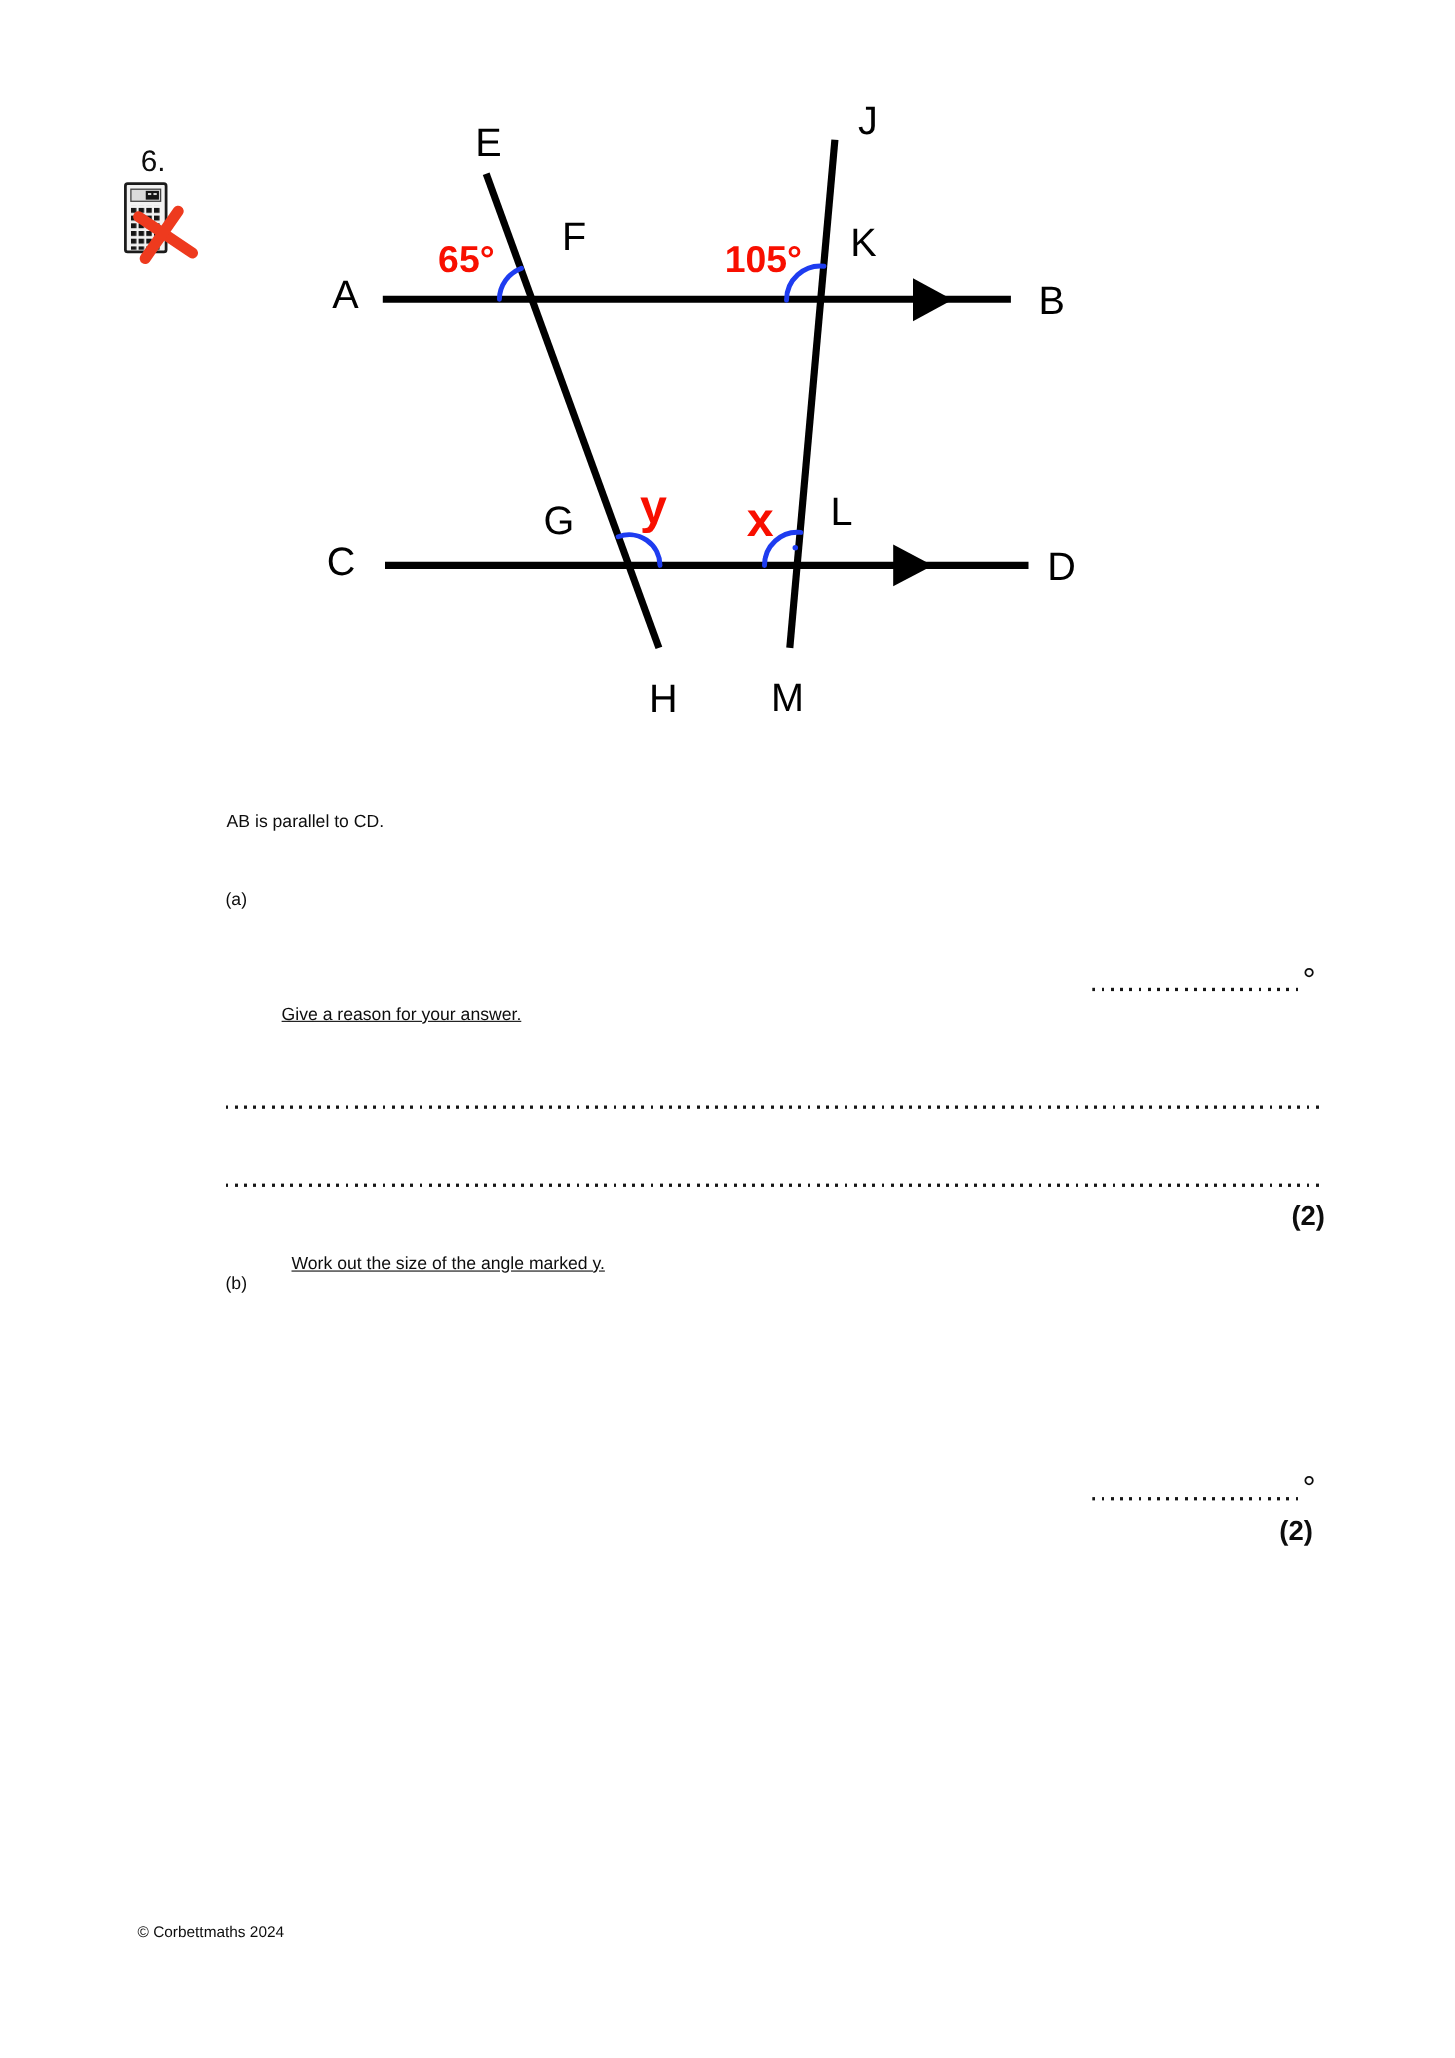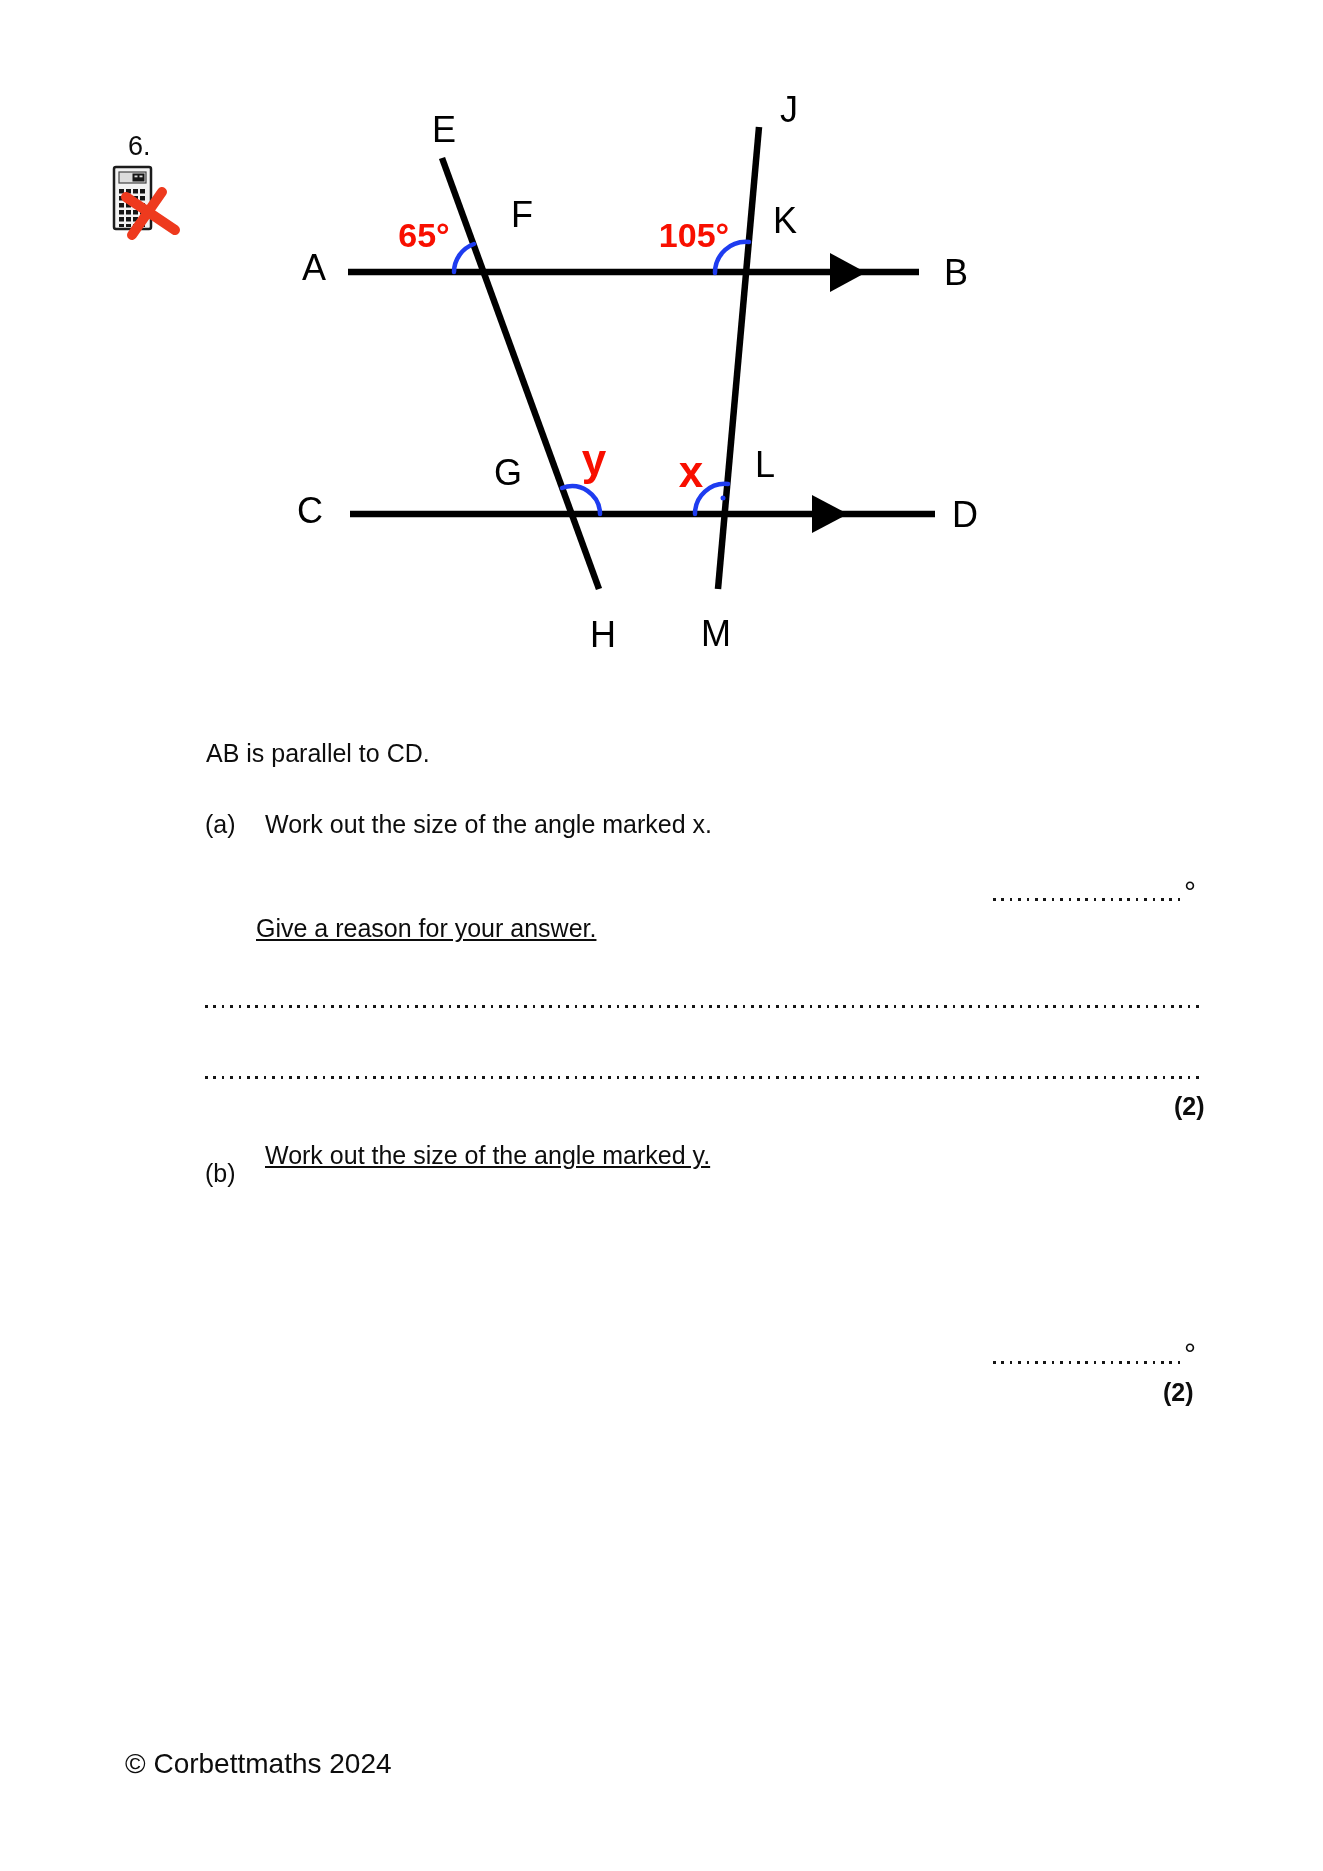--- a/index.html
+++ b/index.html
@@ -6,28 +6,28 @@
   .page{
     position:relative;
     width:1323px;height:1871px;
     background:#ffffff;
     font-family:"Liberation Sans","DejaVu Sans",sans-serif;
     color:#0d0d0d;
     overflow:hidden;
   }
   .abs{position:absolute;}
   .qnum{font-size:27px;}
-  .body-text{font-size:25px;line-height:1.2;white-space:nowrap;}
+  .body-text{font-size:16px;line-height:1.2;white-space:nowrap;}
   .marks{font-size:25px;font-weight:bold;}
   .dotline{
     height:3px;
     background-image:repeating-linear-gradient(90deg,#161616 0 2.6px,transparent 2.6px 8.4px);
   }
   .degree{font-size:30px;line-height:1;}
-  .copyright{font-size:28px;}
+  .copyright{font-size:14px;}
   svg text{font-family:"Liberation Sans","DejaVu Sans",sans-serif;}
   .pt-label{font-size:36px;fill:#000;}
   .ang-label{font-size:34px;font-weight:bold;fill:#f80f00;}
   .xy-label{font-size:44px;font-weight:bold;fill:#f80f00;}
 </style>
 </head>
 <body>
 
 <div class="page">
 
@@ -82,21 +82,20 @@
 
     <text class="ang-label" x="424" y="247" text-anchor="middle">65°</text>
     <text class="ang-label" x="694" y="247" text-anchor="middle">105°</text>
     <text class="xy-label" x="594" y="475" text-anchor="middle">y</text>
     <text class="xy-label" x="691" y="487" text-anchor="middle">x</text>
   </svg>
 
   <div class="abs body-text" style="left:206px;top:738px;">AB is parallel to CD.</div>
 
   <div class="abs body-text" style="left:205px;top:809px;">(a)</div>
-  <div class="abs body-text" style="left:265px;top:809px;">Work out the size of the angle marked x.</div>
 
   <div class="abs dotline" style="left:993px;top:898px;width:190px;"></div>
   <div class="abs degree" style="left:1184px;top:877px;">°</div>
 
   <div class="abs body-text" style="left:256px;top:913px;text-decoration:underline;">Give a reason for your answer.</div>
 
   <div class="abs dotline" style="left:205px;top:1005px;width:998px;"></div>
   <div class="abs dotline" style="left:205px;top:1076px;width:998px;"></div>
 
   <div class="abs marks" style="left:1174px;top:1092px;">(2)</div>

